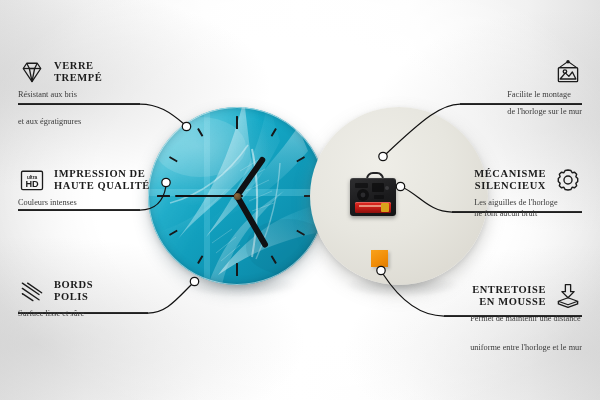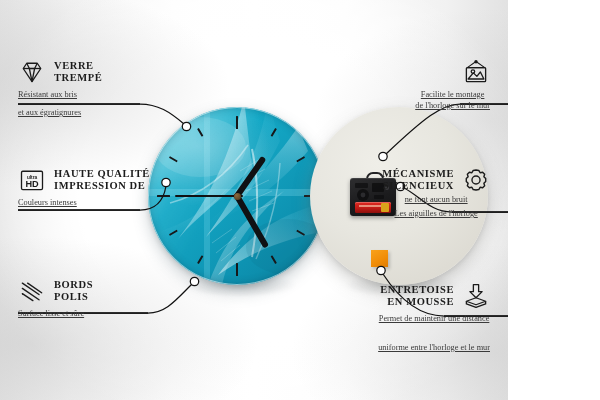--- a/index.html
+++ b/index.html
@@ -1,21 +1,21 @@
 <!DOCTYPE html>
 <html><head>
 <meta charset="utf-8">
 <style>
   html,body{margin:0;padding:0;}
   body{
     width:600px;height:400px;overflow:hidden;position:relative;
     font-family:"Liberation Serif",serif;
     background:#ffffff;
   }
-  #stage{position:absolute;inset:0;width:508px;height:400px;overflow:hidden;}
+  #stage{position:absolute;inset:0;width:600px;height:400px;overflow:hidden;}
 
   
   .bg-base{position:absolute;inset:0;background:#fbfbfb;}
   .bg-vig{
     position:absolute;inset:0;
     background:
       radial-gradient(ellipse 78% 85% at 50% 48%, #ffffff 0%, #ffffff 44%, rgba(255,255,255,0) 72%),
       linear-gradient(90deg,#e3e3e3 0%, #f2f2f2 14%, #fdfdfd 34%, #ffffff 50%, #fdfdfd 68%, #f1f1f1 88%, #e2e2e2 100%);
   }
   .bg-vig2{
@@ -37,23 +37,23 @@
   .ttl{
     font-family:"Liberation Serif",serif;
     font-weight:700;letter-spacing:.055em;
     font-size:10.5px;line-height:12.4px;color:#1b1b1b;
     text-transform:uppercase;white-space:nowrap;
   }
   .feat.right .ttl{text-align:right;}
   .sub{
     font-family:"Liberation Serif",serif;
     font-size:8.3px;line-height:9.9px;color:#3a3a3a;
-    white-space:nowrap;margin-top:4px;text-decoration:underline;
-  }
-  .feat.right .sub{text-align:center;}
+    white-space:nowrap;margin-top:4px;
+  }
+  .feat.right .sub{text-align:left;}
   .ico{width:28px;height:28px;flex:0 0 28px;display:block;}
   .feat.right .ico{order:2;}
 
   
   .clock{position:absolute;border-radius:50%;}
   #clock-front{
     left:148px;top:107px;width:178px;height:178px;
     overflow:hidden;
     box-shadow:0 7px 16px rgba(90,110,118,.32), 0 2px 5px rgba(0,0,0,.14);
   }
@@ -286,33 +286,33 @@
           <path d="M22 6 L19 12 L16 27"></path>
           <path d="M13 12 H19"></path>
         </g>
       </svg>
       <div>
         <div class="ttl">VERRE</div>
         <div class="ttl">TREMPÉ</div>
       </div>
     </div>
     <div class="sub">Résistant aux bris</div>
-    <div class="sub" style="margin-top:8px">et aux égratignures</div>
+    <div class="sub" style="margin-top:17px">et aux égratignures</div>
   </div>
 
   <div class="feat left" style="left:18px;top:166px;">
     <div class="hd">
       <svg class="ico" viewBox="0 0 32 32">
         <rect x="4" y="6" width="24" height="21" rx="1.5" fill="none" stroke="#1b1b1b" stroke-width="1.5"></rect>
         <text x="16" y="15" font-family="Liberation Sans, sans-serif" font-size="5.4" font-weight="bold" fill="#1b1b1b" text-anchor="middle">ultra</text>
         <text x="16" y="24.5" font-family="Liberation Sans, sans-serif" font-size="10.5" font-weight="bold" fill="#1b1b1b" text-anchor="middle">HD</text>
       </svg>
       <div>
+        <div class="ttl">IMPRESSION DE</div>
         <div class="ttl">HAUTE QUALITÉ</div>
-        <div class="ttl">IMPRESSION DE</div>
       </div>
     </div>
     <div class="sub">Couleurs intenses</div>
   </div>
 
   <div class="feat left" style="left:18px;top:277px;">
     <div class="hd">
       <svg class="ico" viewBox="0 0 32 32">
         <g stroke="#1b1b1b" stroke-width="1.6" stroke-linecap="round">
           <line x1="5" y1="7" x2="24" y2="20"></line>
@@ -335,38 +335,38 @@
         <g fill="none" stroke="#1b1b1b" stroke-width="1.5" stroke-linejoin="round">
           <path d="M16 4 L6 11 H26 Z" stroke-width="1.2"></path>
           <circle cx="16" cy="4.2" r="1.2" fill="#1b1b1b"></circle>
           <rect x="5" y="11" width="22" height="16" rx="1"></rect>
           <path d="M7 24 L13 17 L17 21 L21 16 L25 24 Z" fill="none"></path>
           <circle cx="12.5" cy="15.5" r="2"></circle>
         </g>
       </svg>
     </div>
     <div class="sub">Facilite le montage</div>
-    <div class="sub" style="margin-top:1px">de l'horloge sur le mur</div>
+    <div class="sub" style="margin-top:7px">de l'horloge sur le mur</div>
   </div>
 
   <div class="feat right" style="right:18px;top:166px;text-align:right;">
     <div class="hd">
       <svg class="ico" viewBox="0 0 32 32">
         <g fill="none" stroke="#1b1b1b" stroke-width="1.6" stroke-linejoin="round">
           <path d="M16 4.5 l3.2 .6 1.5 2.6 2.9 -.5 2.3 2.3 -.9 2.8 2.1 2.1 v3.2 l-2.1 2.1 .9 2.8 -2.3 2.3 -2.9 -.5 -1.5 2.6 -3.2 .6 -3.2 -.6 -1.5 -2.6 -2.9 .5 -2.3 -2.3 .9 -2.8 -2.1 -2.1 v-3.2 l2.1 -2.1 -.9 -2.8 2.3 -2.3 2.9 .5 1.5 -2.6 z"></path>
           <circle cx="16" cy="16" r="4.6"></circle>
         </g>
       </svg>
       <div>
         <div class="ttl">MÉCANISME</div>
         <div class="ttl">SILENCIEUX</div>
       </div>
     </div>
+    <div class="sub">Les aiguilles de l'horloge</div>
     <div class="sub" style="margin-top:1px">ne font aucun bruit</div>
-    <div class="sub">Les aiguilles de l'horloge</div>
   </div>
 
   <div class="feat right" style="right:18px;top:282px;text-align:right;">
     <div class="hd">
       <svg class="ico" viewBox="0 0 32 32">
         <g fill="none" stroke="#1b1b1b" stroke-width="1.5" stroke-linejoin="round">
           <path d="M13 3 h6 v8 h4 l-7 7 -7 -7 h4 z"></path>
           <path d="M16 18 L27 22 L16 26 L5 22 Z"></path>
           <path d="M5 22 v3 l11 4 11 -4 v-3"></path>
         </g>

